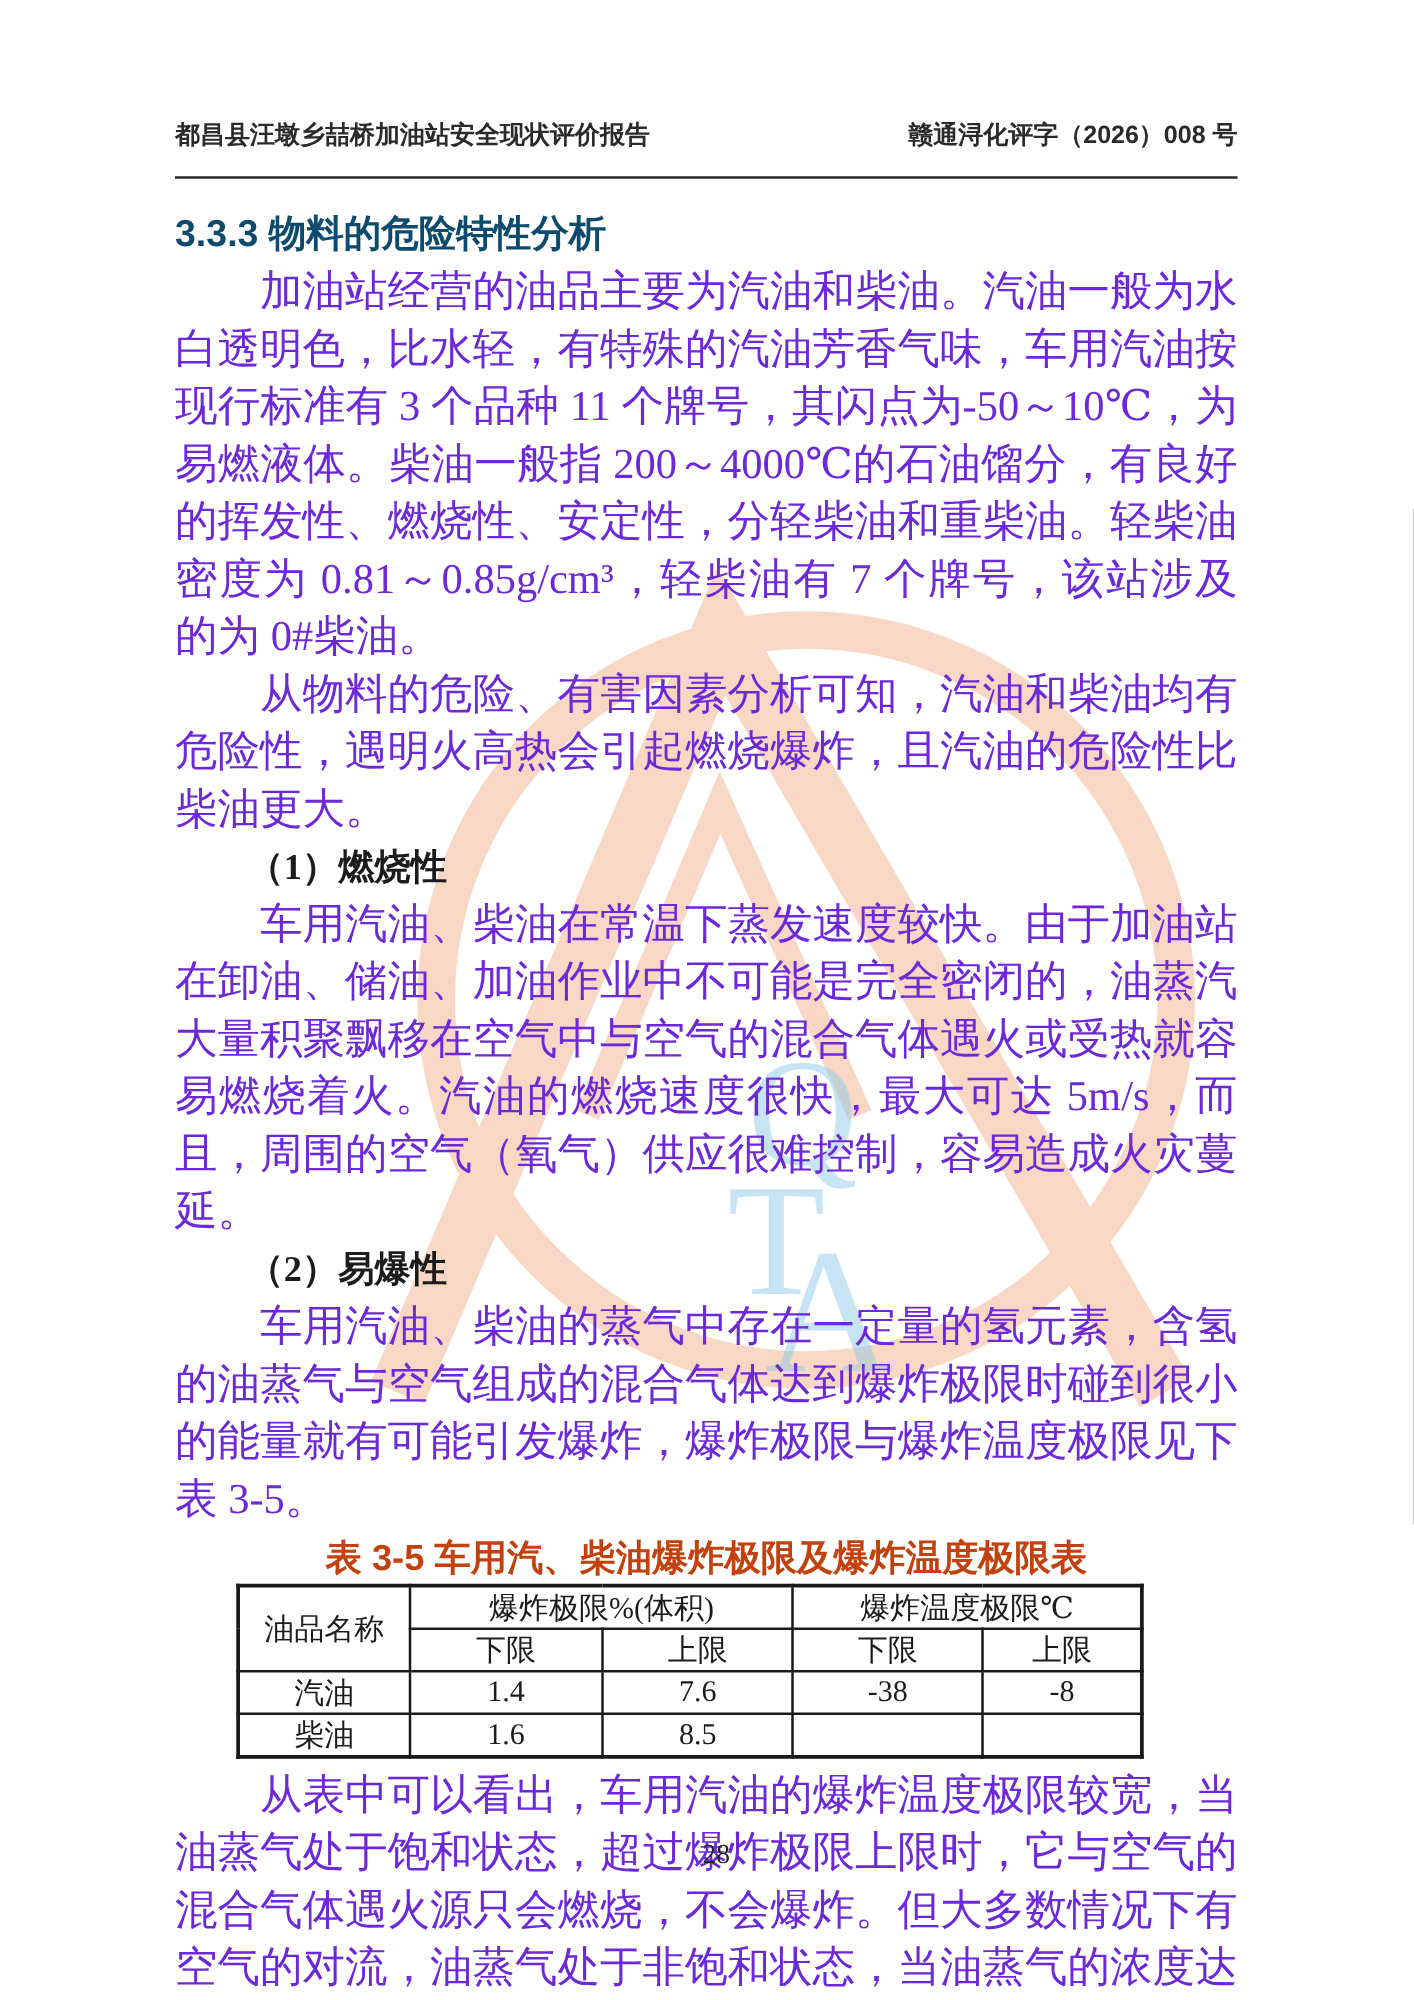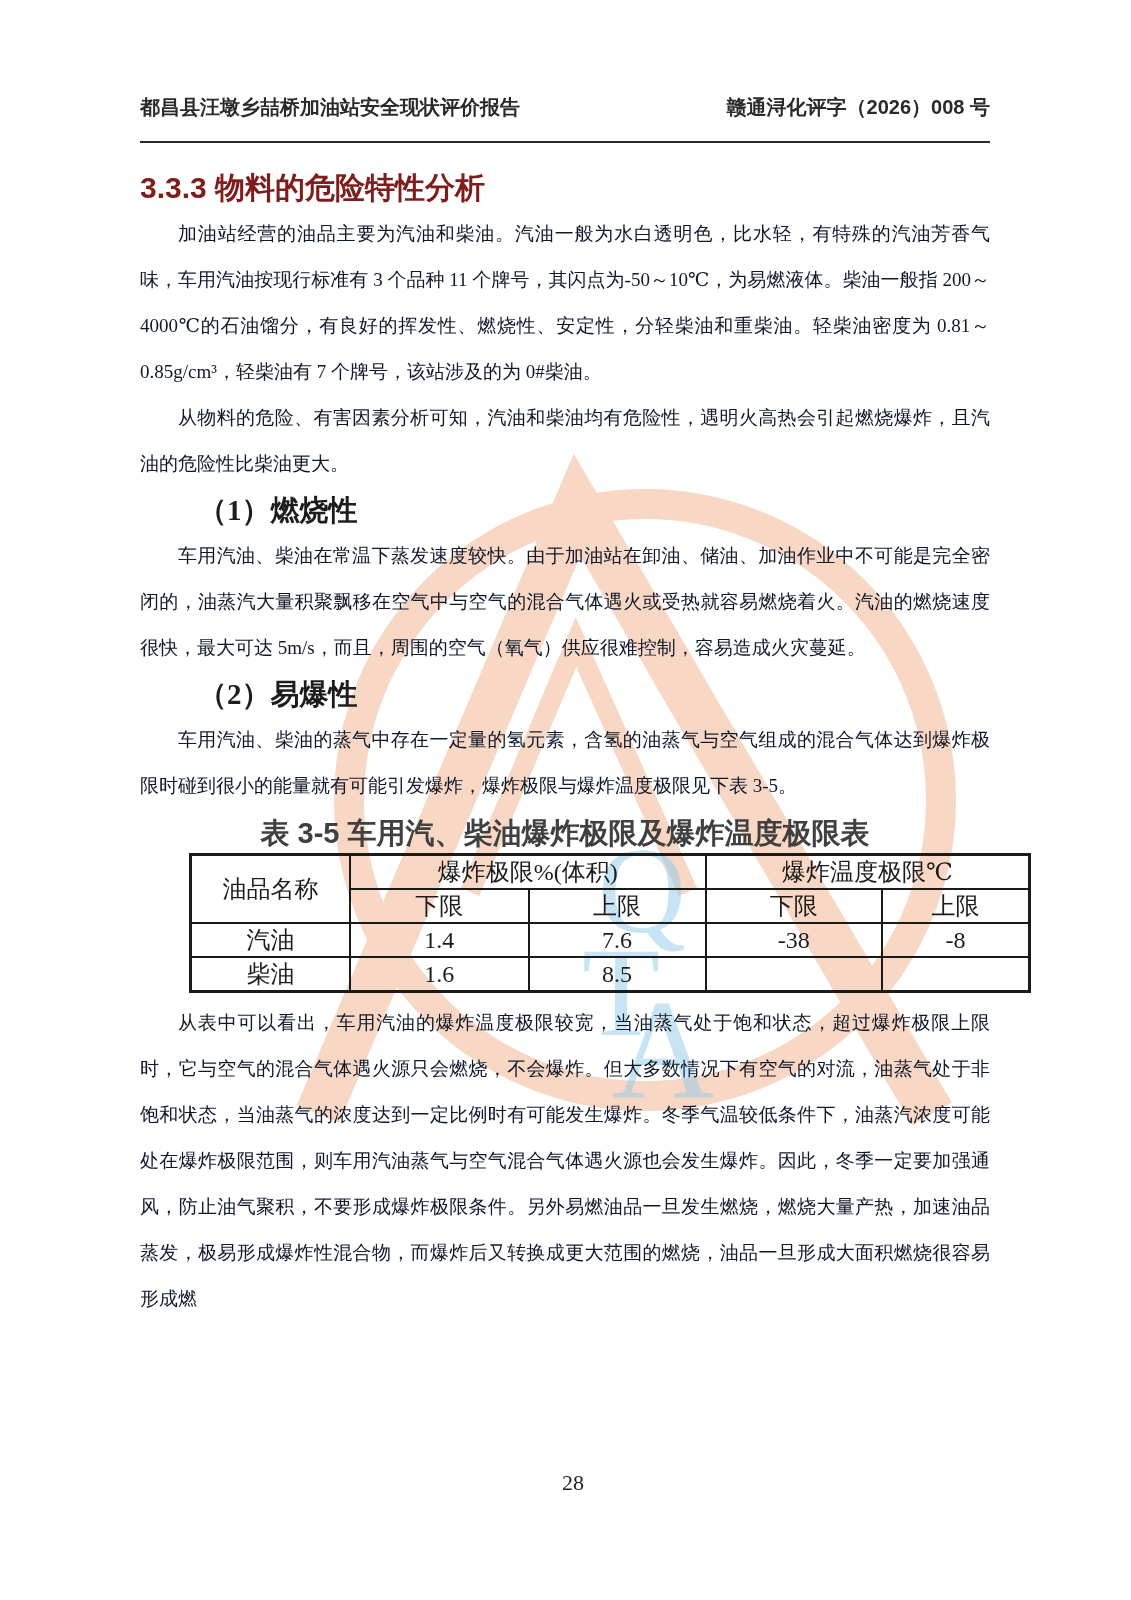--- a/index.html
+++ b/index.html
@@ -34,35 +34,35 @@
   .doc-header{
     display:flex;justify-content:space-between;align-items:flex-end;
     padding-top:94px;padding-bottom:20px;
     border-bottom:2px solid #2a2a2a;
     font-family:"Liberation Sans","DejaVu Sans",sans-serif;
     font-weight:bold;font-size:20px;color:#2a2a2a;
   }
   .sec-heading{
     margin:22px 0 0 0;
     font-family:"Liberation Sans","DejaVu Sans",sans-serif;
-    font-weight:bold;font-size:30px;line-height:46px;color:#7f1d1d;
+    font-weight:bold;font-size:30px;line-height:46px;color:#0c4a6e;
   }
   .para{
-    margin:0;font-size:19px;line-height:46px;
-    text-align:justify;text-indent:2em;color:#0f172a;
+    margin:0;font-size:34px;line-height:46px;
+    text-align:justify;text-indent:2em;color:#6d28d9;
   }
   .subhead{margin:0;font-size:29px;line-height:46px;text-indent:2em;font-weight:bold;}
   .tbl-title{
     margin:4px 0 0 0;text-align:center;
     font-family:"Liberation Sans","DejaVu Sans",sans-serif;
-    font-weight:bold;font-size:29px;line-height:40px;color:#404040;
+    font-weight:bold;font-size:29px;line-height:40px;color:#c2410c;
   }
   table.limits{
     border-collapse:collapse;
-    margin-left:49px;width:842px;
+    margin-left:49px;width:726px;
     table-layout:fixed;
     font-size:24px;color:#1c1c1c;
     background:transparent;
   }
   table.limits th,table.limits td{
     border:2px solid #1a1a1a;
     text-align:center;vertical-align:middle;
     font-weight:normal;padding:0;
   }
   table.limits{border:3px solid #1a1a1a;}

